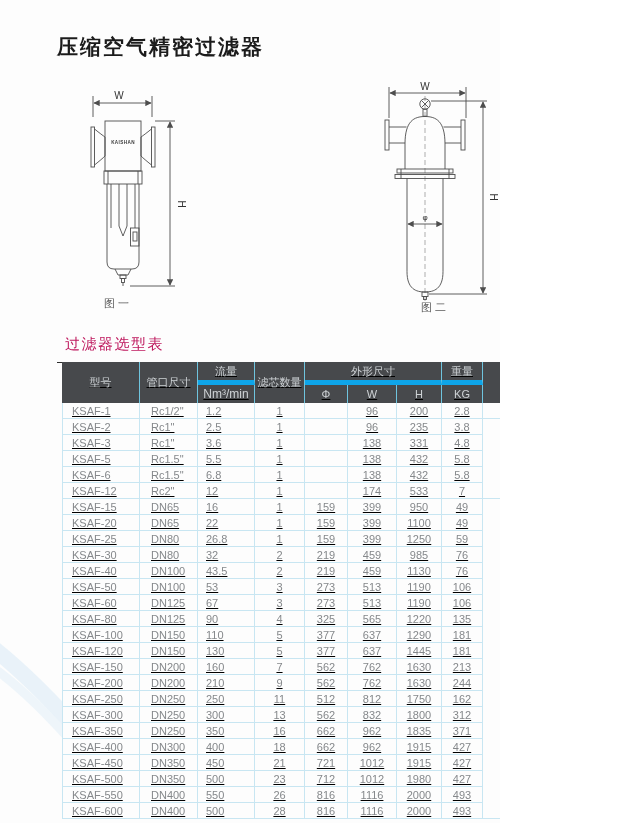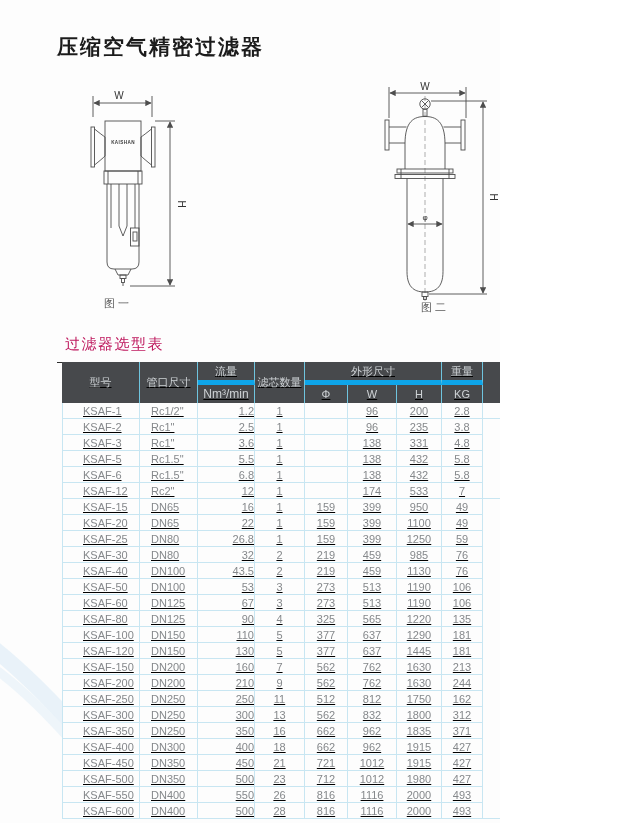--- a/index.html
+++ b/index.html
@@ -46,23 +46,23 @@
   table.sel thead tr:first-child th:last-child { border-right:none;text-align:center; }
   table.sel th.hsub { border-bottom:5px solid #0ea5e9; }
   table.sel th.unit { font-size:12px; }
   table.sel td {
     background:#fdfdfd; color:#85888b;
     padding:0; height:15px; text-align:center; vertical-align:middle;
     border-right:1px solid #c8e6f2; border-bottom:1px solid #c8e6f2;
     white-space:nowrap; overflow:hidden;
   }
   table.sel td:first-child { border-left:1px solid #c8e6f2; }
-  table.sel td.c0 { text-align:left; padding-left:20px; }
+  table.sel td.c0 { text-align:left; padding-left:9px; }
   table.sel td.c1 { text-align:left; padding-left:11px; }
-  table.sel td.c2 { text-align:right; padding-left:8px; }
+  table.sel td.c2 { text-align:left; padding-left:8px; }
   table.sel td.col-outline { color:#6f7376; letter-spacing:2px; }
 </style>
 </head>
 <body>
 
 <div class="page">
 
   <svg class="swoosh" viewBox="0 0 100 150">
     <path d="M-12,6 Q30,38 85,100" stroke="#d9e9f6" stroke-width="16" fill="none" opacity="0.55"></path>
     <path d="M-12,26 Q26,52 72,104" stroke="#e4f0f9" stroke-width="9" fill="none" opacity="0.6"></path>

